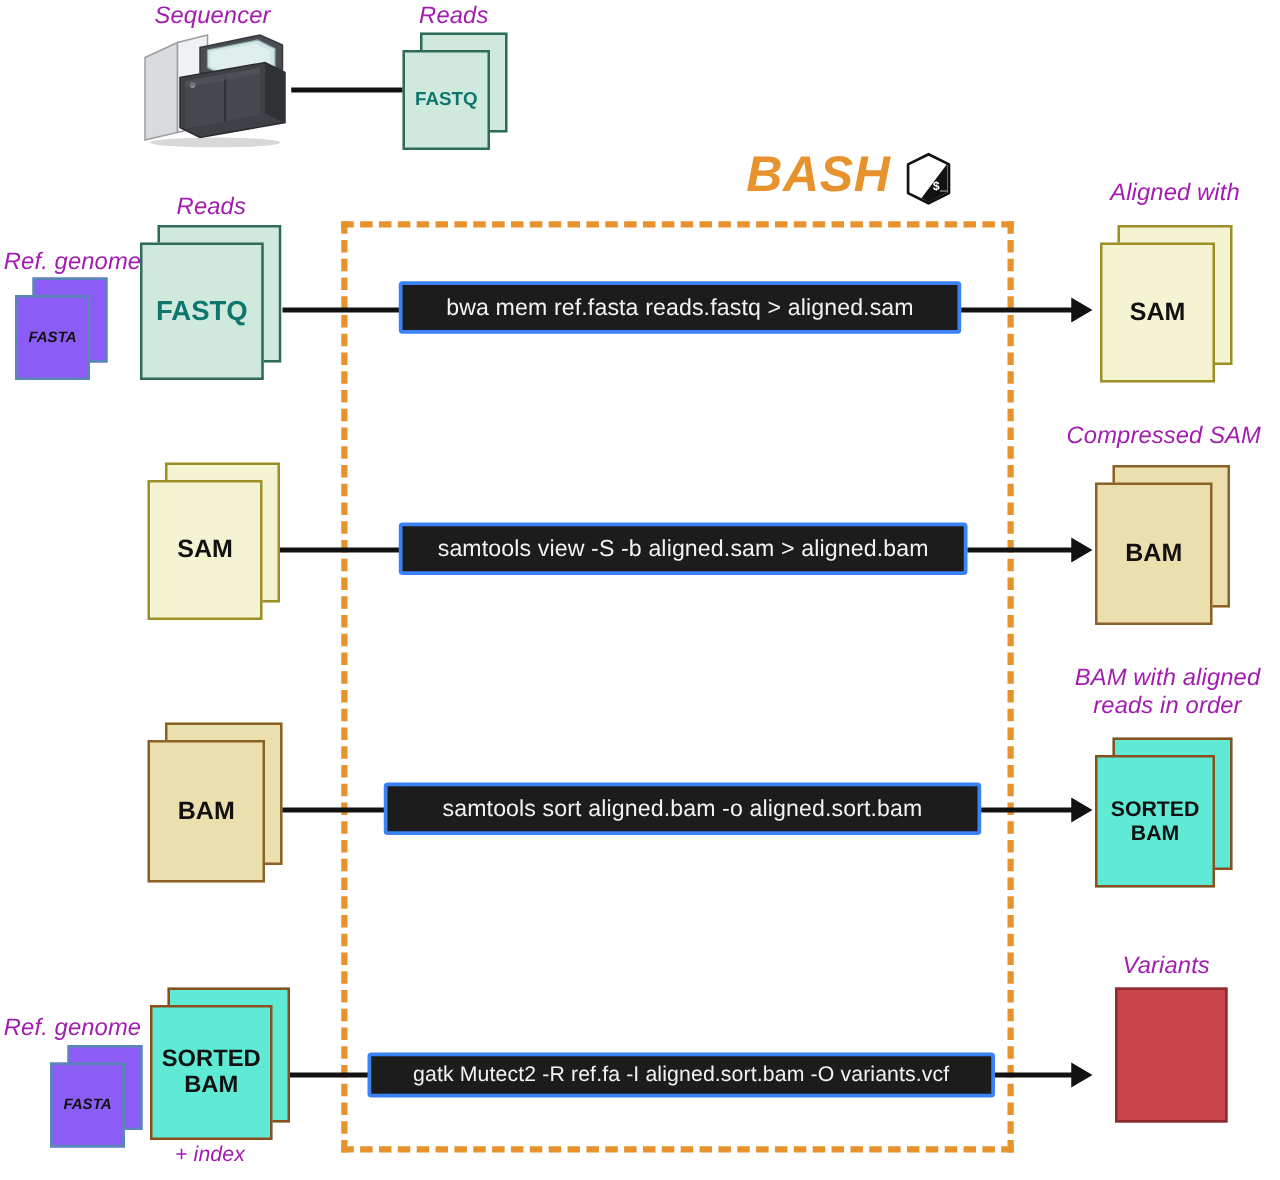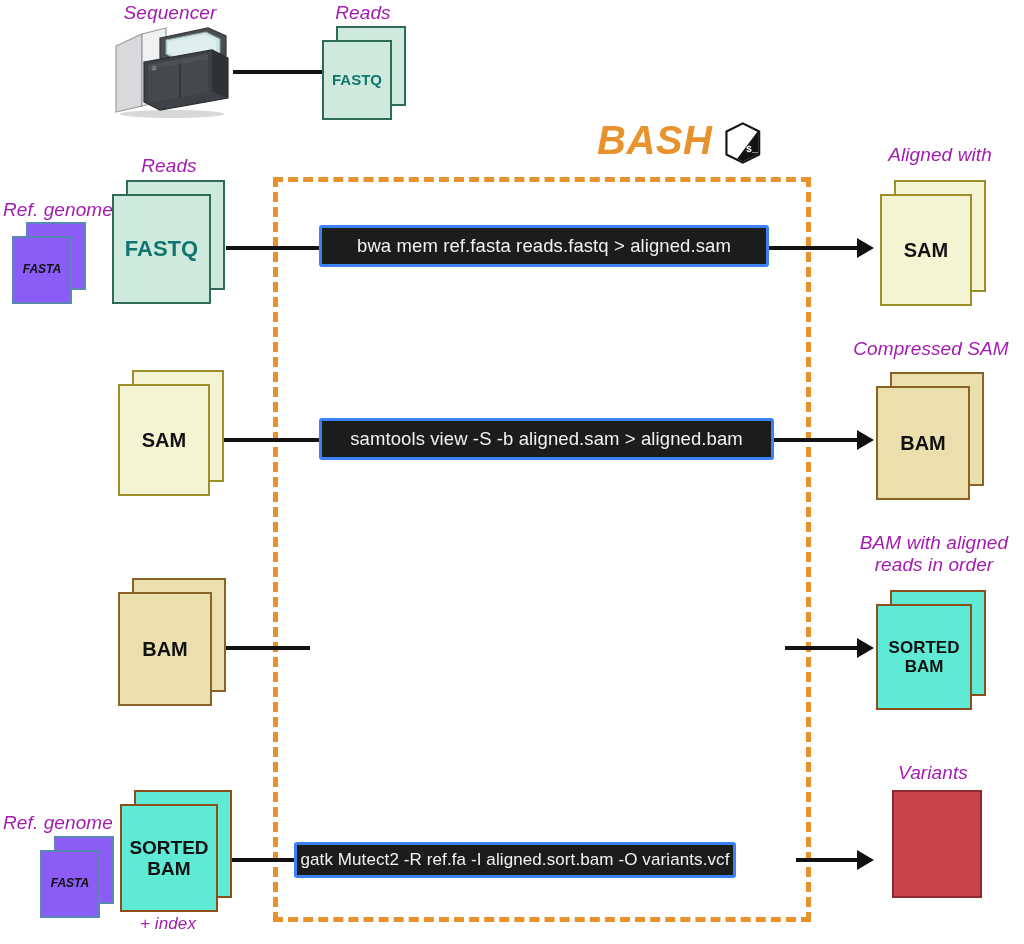--- a/index.html
+++ b/index.html
@@ -253,20 +253,21 @@
 
   <div class="docstack v-bam" style="left:118px; top:578px; width:108px; height:128px;">
     <div class="sheet back" style="width:94px; height:114px;"></div>
     <div class="sheet front" style="width:94px; height:114px;">
       <span class="lbl" style="font-size:20px;">BAM</span>
     </div>
   </div>
 
   <div class="hline" style="left:226px; top:646px; width:84px;"></div>
 
+  <div class="cmdbox" style="left:307px; top:626px; width:478px; height:42px;">samtools sort aligned.bam -o aligned.sort.bam</div>
 
   <div class="hline" style="left:785px; top:646px; width:81px;"></div>
   <div class="arrowhead" style="left:857px; top:638px;"></div>
 
   <div class="caption" style="left:844px; top:532px; width:180px;">BAM with aligned
 reads in order</div>
 
   <div class="docstack v-sortedbam" style="left:876px; top:590px; width:110px; height:120px;">
     <div class="sheet back" style="width:96px; height:106px;"></div>
     <div class="sheet front" style="width:96px; height:106px;">
@@ -289,21 +290,21 @@
     <div class="sheet front" style="width:98px; height:108px;">
       <span class="lbl" style="font-size:19px;">SORTED
 BAM</span>
     </div>
   </div>
 
   <div class="caption" style="left:112px; top:914px; width:112px; font-size:17px;">+ index</div>
 
   <div class="hline" style="left:232px; top:858px; width:67px;"></div>
 
-  <div class="cmdbox" style="left:294px; top:842px; width:442px; height:36px; font-size:17px;">gatk Mutect2 -R ref.fa -I aligned.sort.bam -O variants.vcf</div>
+  <div class="cmdbox" style="left:294px; top:842px; width:502px; height:36px; font-size:17px;">gatk Mutect2 -R ref.fa -I aligned.sort.bam -O variants.vcf</div>
 
   <div class="hline" style="left:796px; top:858px; width:70px;"></div>
   <div class="arrowhead" style="left:857px; top:850px;"></div>
 
   <div class="caption" style="left:858px; top:762px; width:150px;">Variants</div>
 
   <div class="docstack v-vcf" style="left:878px; top:790px; width:104px; height:122px;">
     <div class="sheet back" style="width:90px; height:108px;"></div>
   </div>
 

